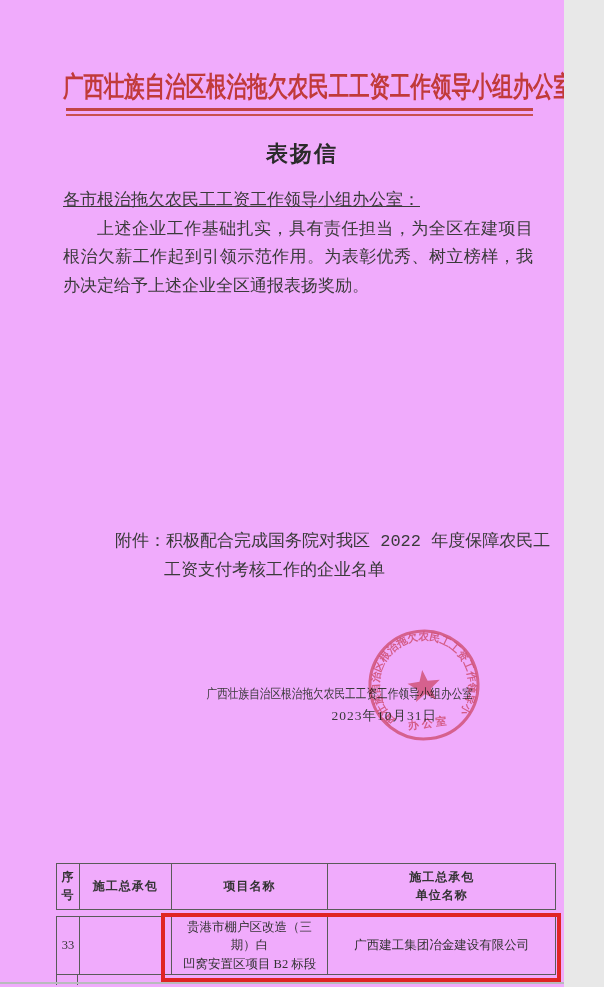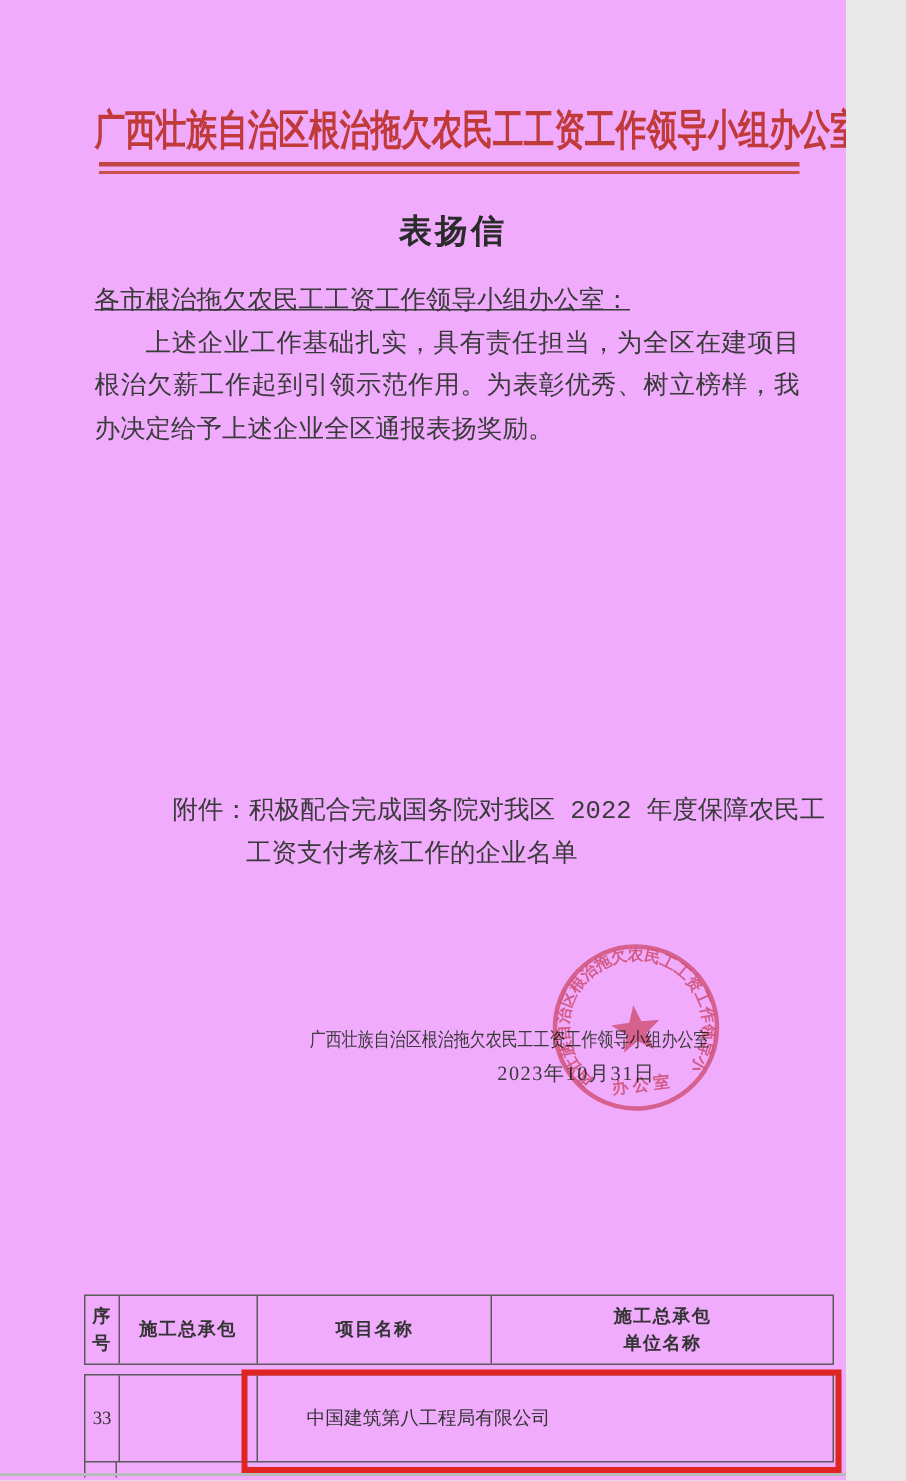--- a/index.html
+++ b/index.html
@@ -121,21 +121,23 @@
 号</div>
     <div class="tbl-cell col-location">施工总承包</div>
     <div class="tbl-cell col-project">项目名称</div>
     <div class="tbl-cell col-contractor">施工总承包
 单位名称</div>
   </div>
 
   <div class="tbl-row tbl-data">
     <div class="tbl-cell col-no">33</div>
     <div class="tbl-cell col-location"></div>
-    <div class="tbl-cell col-contractor">中国建筑第八工程局有限公司</div>
+    <div class="tbl-cell col-project">贵港市棚户区改造（三期）白
+凹窝安置区项目 B2 标段</div>
+    <div class="tbl-cell col-contractor">广西建工集团冶金建设有限公司</div>
   </div>
 
   <div class="stub-v s1"></div>
   <div class="stub-v s2"></div>
   <div class="scan-hline"></div>
   <div class="scan-vline"></div>
 
   <div class="highlight-box"></div>
 
 </div>

